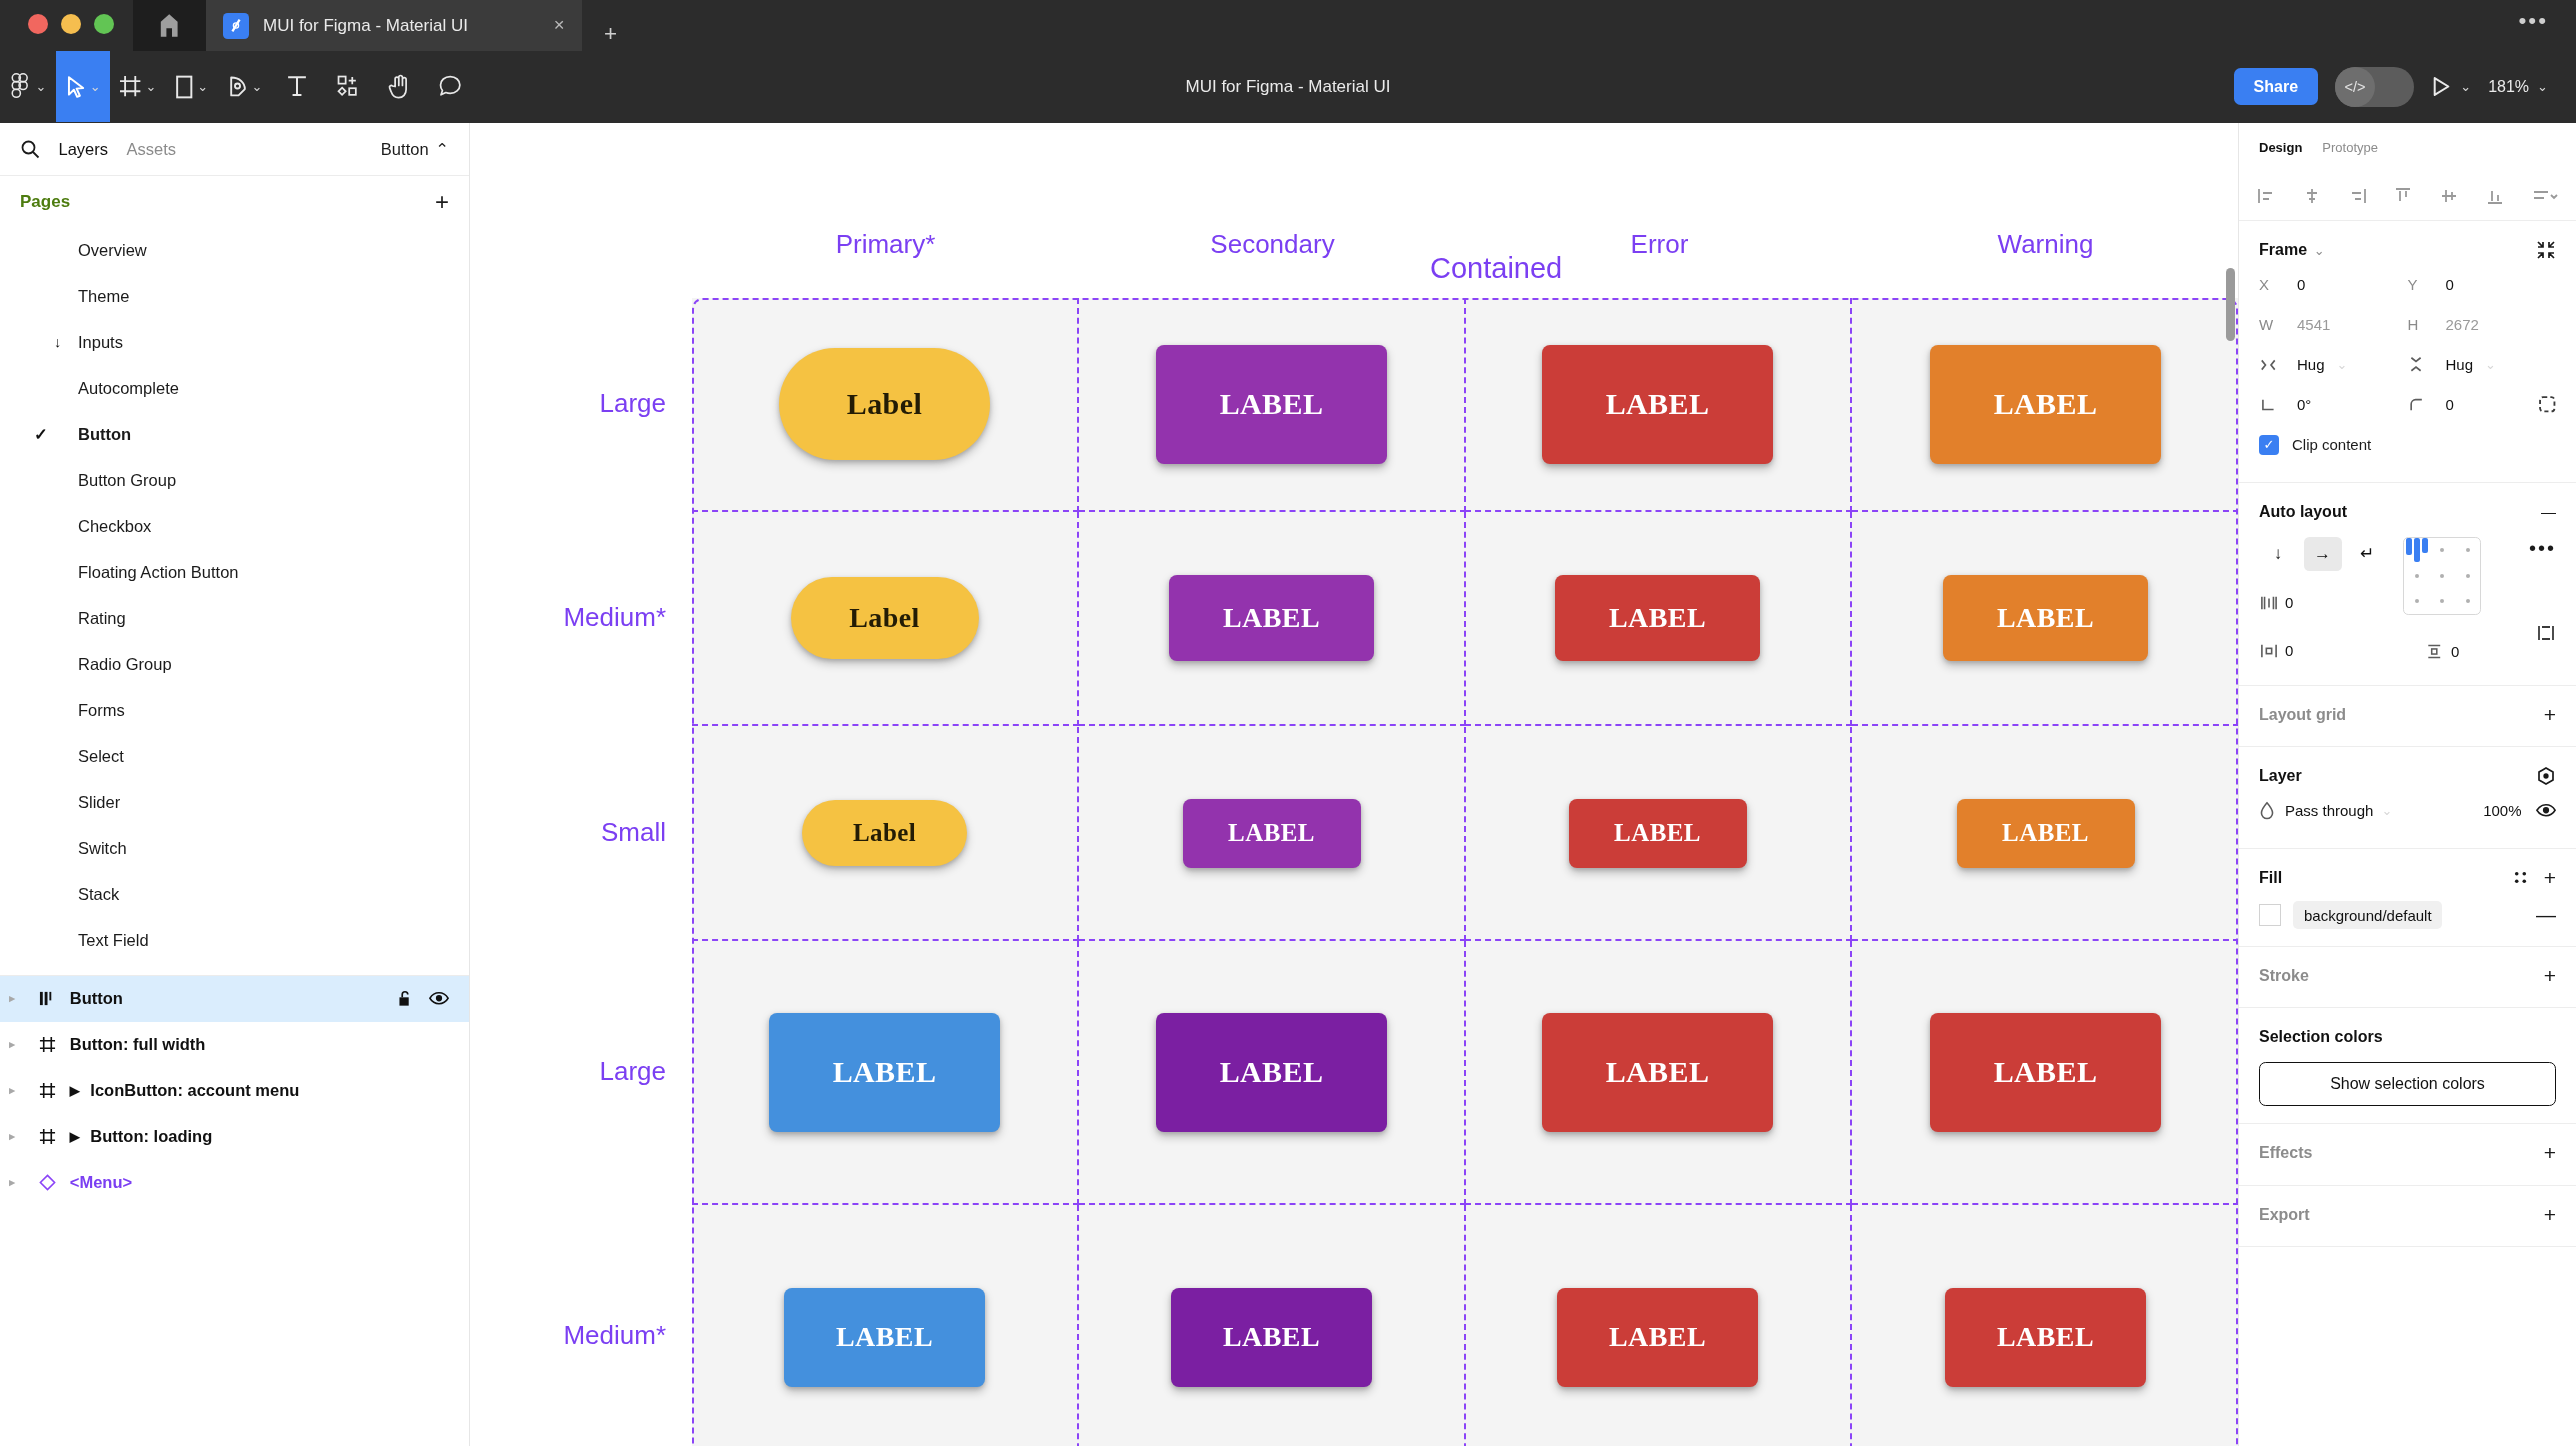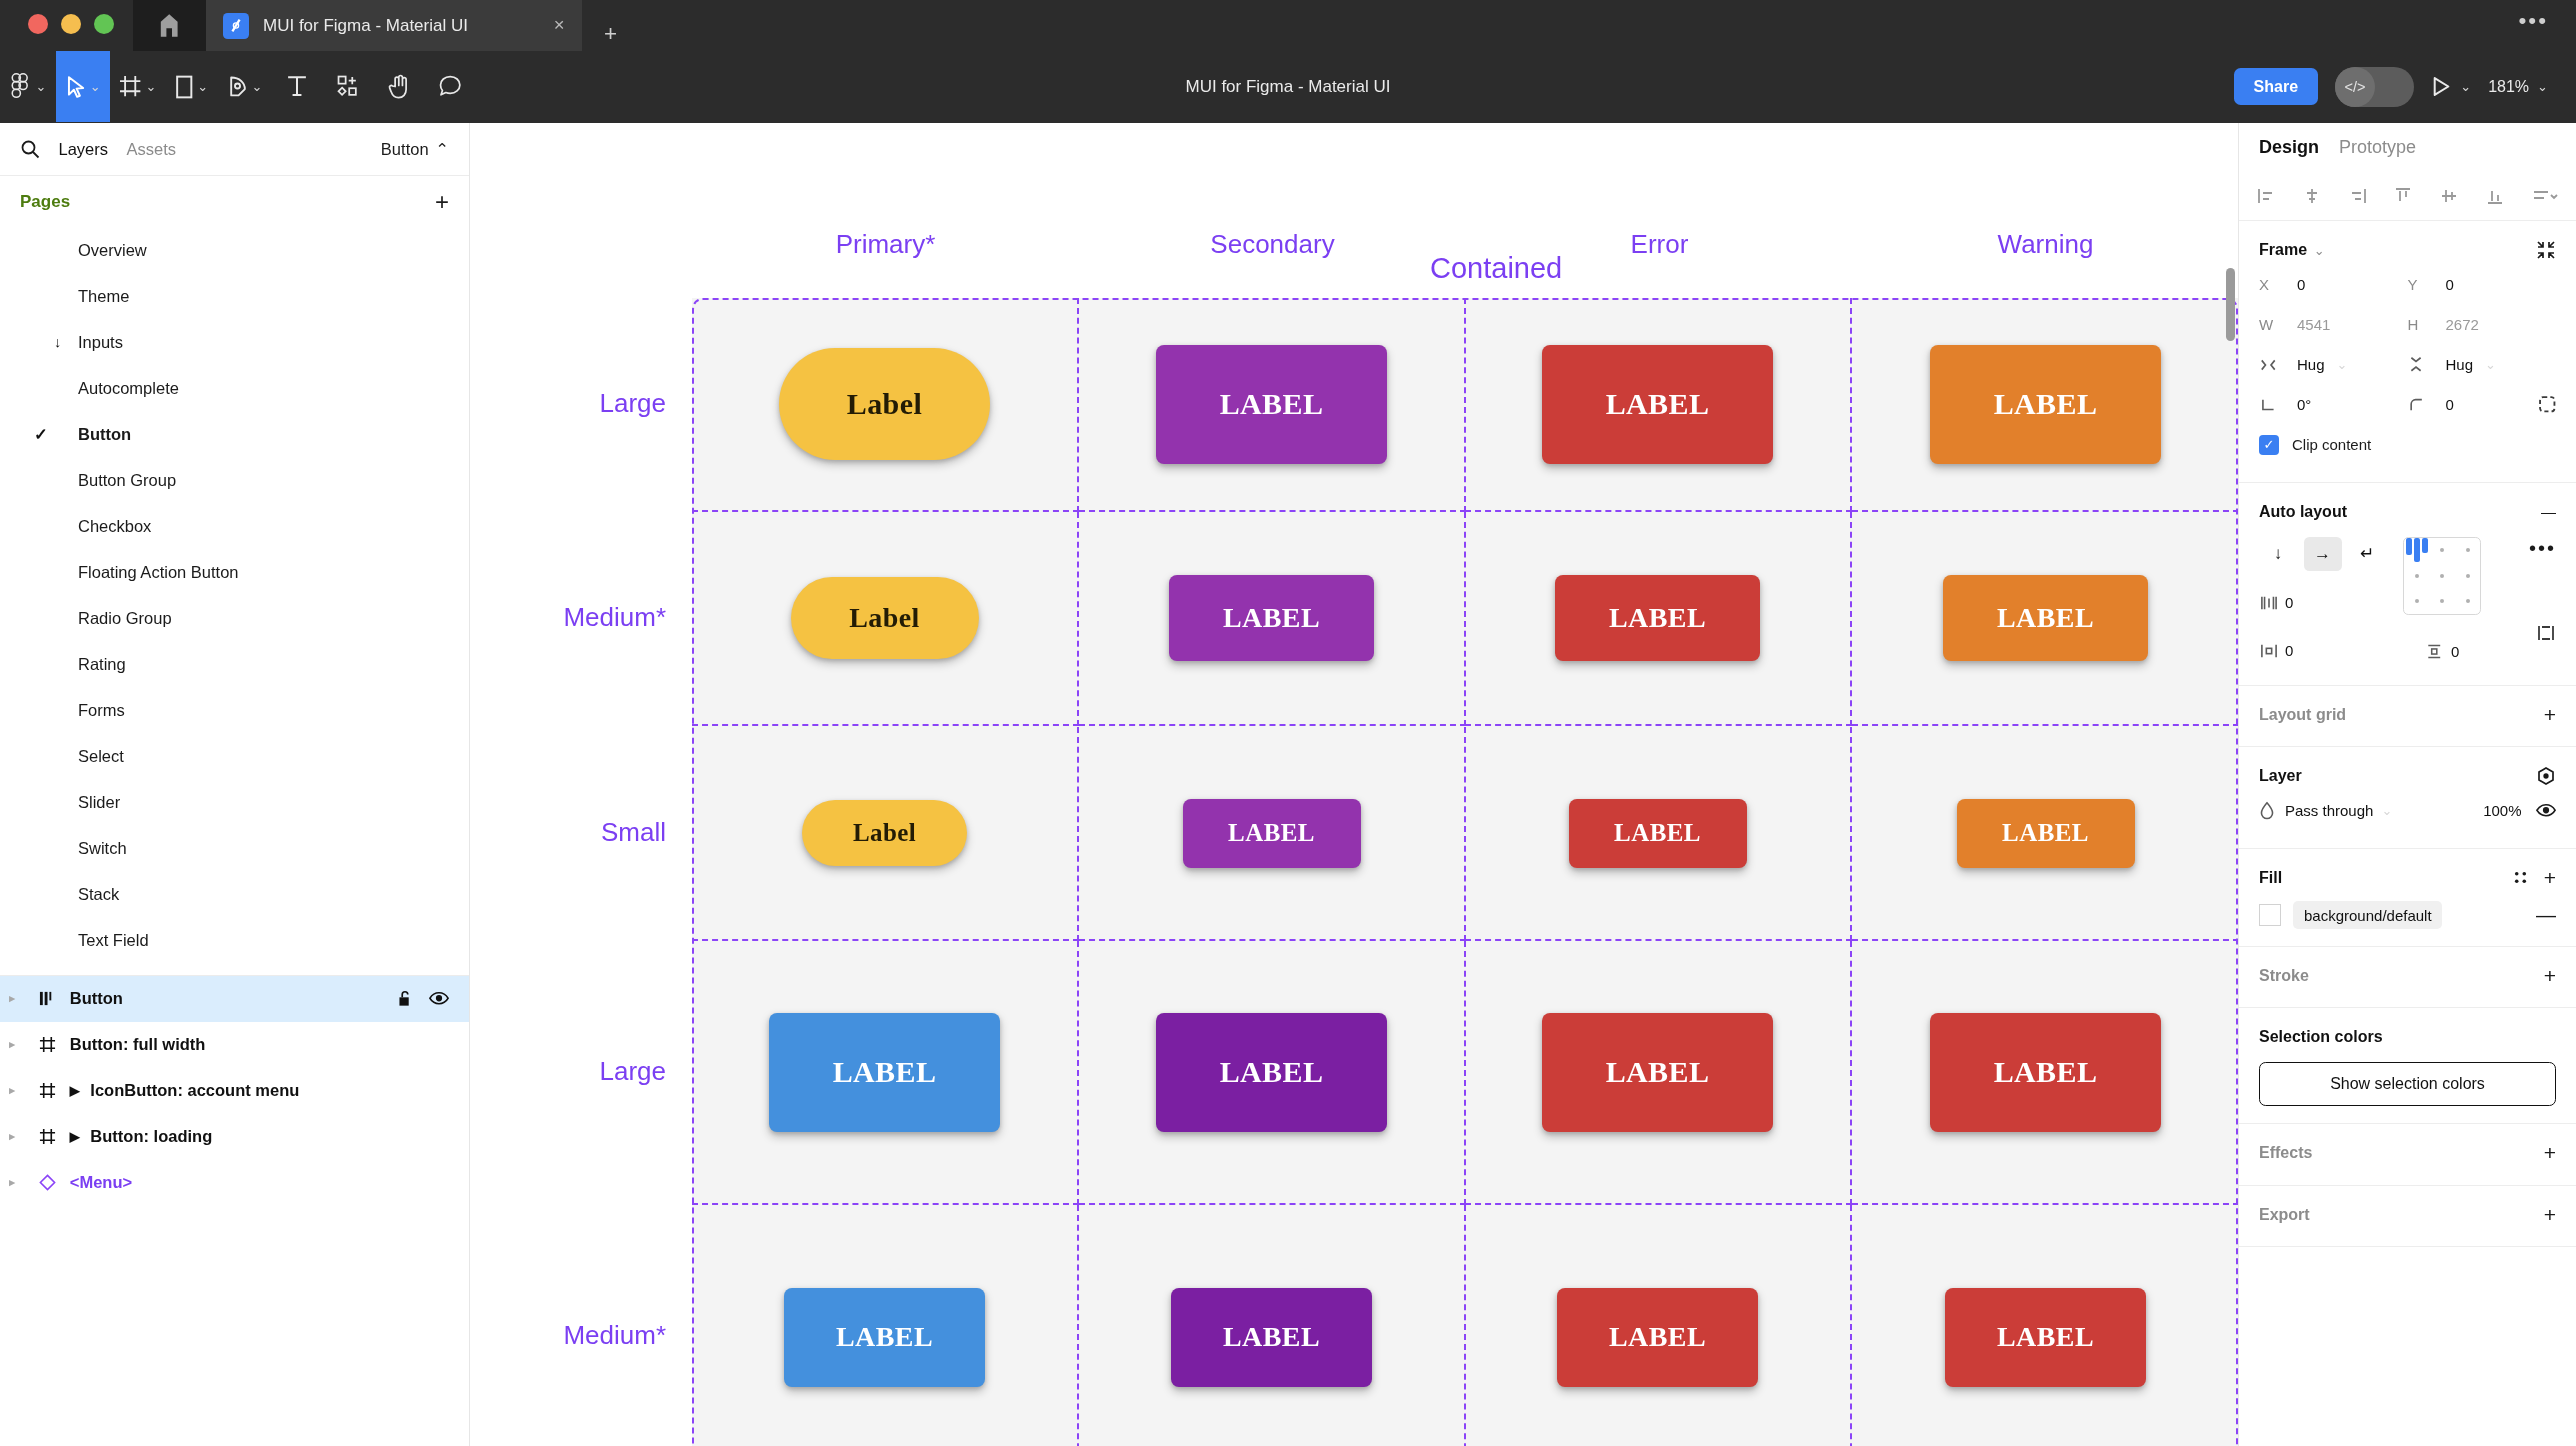--- a/index.html
+++ b/index.html
@@ -181,21 +181,21 @@
 
   
   .right {
     position: absolute; top: 123px; left: 2238px; width: 338px; height: 1324px;
     background: #ffffff; border-left: 0.7px solid #e6e6e6;
     font-size: 15px; color: #1c1c1c;
   }
   .r-tabs {
     height: 49px; display: flex; align-items: center; gap: 20px; padding: 0 20px;
   }
-  .r-tab { font-size: 18px; color: #8c8c8c; }
+  .r-tab { font-size: 13px; color: #8c8c8c; }
   .r-tab.active { color: #111; font-weight: bold; }
   .r-align {
     height: 49px; display: flex; align-items: center; justify-content: space-between;
     padding: 0 17px; border-bottom: 0.7px solid #ededed;
   }
   .r-sec { border-bottom: 0.7px solid #ededed; padding: 14.5px 20px 17px 20px; }
   .r-sec-head { display: flex; align-items: center; height: 29px; }
   .r-sec-title { font-weight: bold; font-size: 16px; color: #111; }
   .r-sec-title.muted { color: #8c8c8c; font-weight: bold; }
   .r-sec-right { margin-left: auto; display: flex; align-items: center; gap: 14.5px; color: #1a1a1a; }
@@ -390,24 +390,24 @@
         <div class="page-item">
           <span>Button Group</span>
         </div>
         <div class="page-item">
           <span>Checkbox</span>
         </div>
         <div class="page-item">
           <span>Floating Action Button</span>
         </div>
         <div class="page-item">
+          <span>Rating</span>
+        </div>
+        <div class="page-item">
           <span>Radio Group</span>
-        </div>
-        <div class="page-item">
-          <span>Rating</span>
         </div>
         <div class="page-item">
           <span>Forms</span>
         </div>
         <div class="page-item">
           <span>Select</span>
         </div>
         <div class="page-item">
           <span>Slider</span>
         </div>

